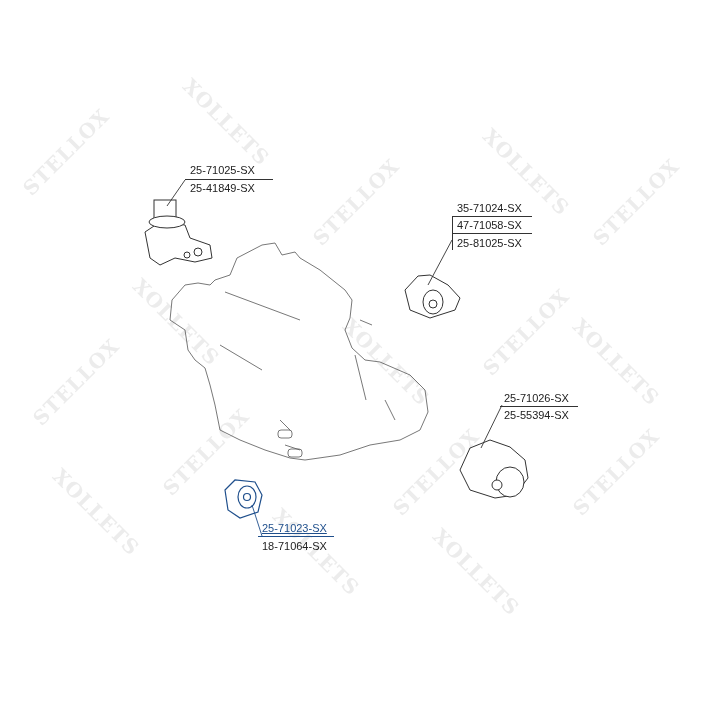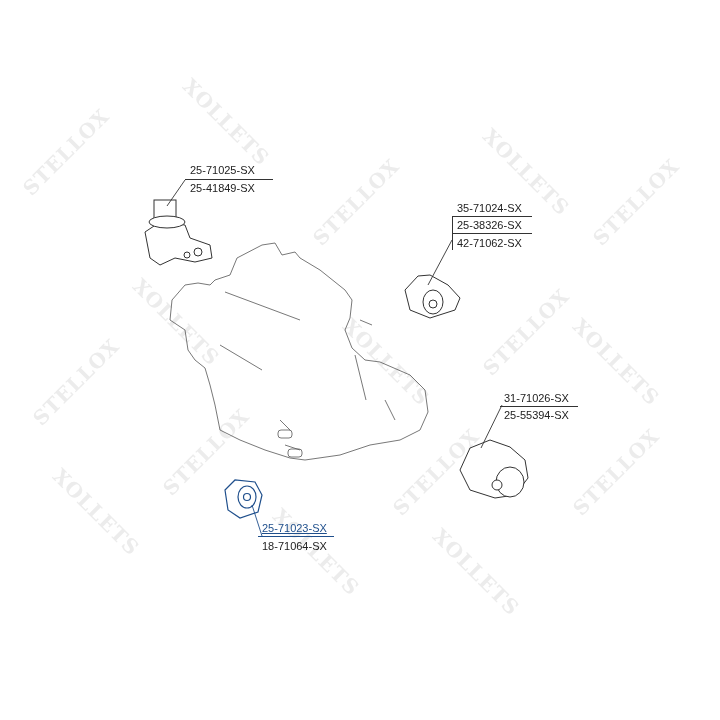--- a/index.html
+++ b/index.html
@@ -72,23 +72,23 @@
   </g>
 </svg>
 
 <div class="label" style="left:190px;top:163px">25-71025-SX</div>
 <div class="uline" style="left:185px;top:179px;width:88px"></div>
 <div class="label" style="left:190px;top:181px">25-41849-SX</div>
 
 <div class="label" style="left:457px;top:201px">35-71024-SX</div>
 <div class="uline" style="left:452px;top:216px;width:80px"></div>
 <div class="box" style="left:452px;top:216px;height:34px"></div>
-<div class="label" style="left:457px;top:218px">25-38326-SX</div>
+<div class="label" style="left:457px;top:218px">47-71058-SX</div>
 <div class="uline" style="left:452px;top:233px;width:80px"></div>
-<div class="label" style="left:457px;top:236px">42-71062-SX</div>
+<div class="label" style="left:457px;top:236px">25-81025-SX</div>
 
-<div class="label" style="left:504px;top:391px">31-71026-SX</div>
+<div class="label" style="left:504px;top:391px">25-71026-SX</div>
 <div class="uline" style="left:500px;top:406px;width:78px"></div>
 <div class="label" style="left:504px;top:408px">25-55394-SX</div>
 
 <div class="label blue" style="left:262px;top:521px">25-71023-SX</div>
 <div class="uline blue" style="left:258px;top:536px;width:76px"></div>
 <div class="label" style="left:262px;top:539px">18-71064-SX</div>
 
 </body></html>

